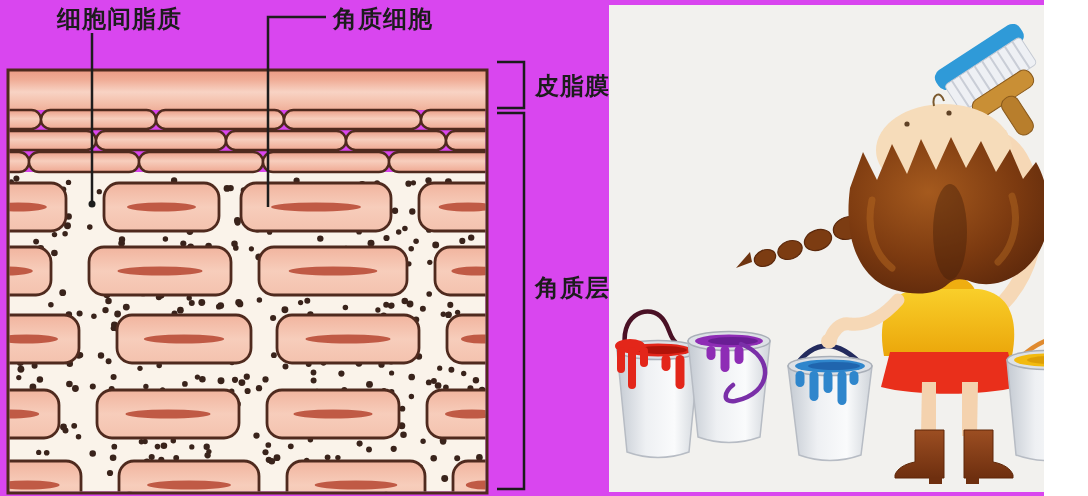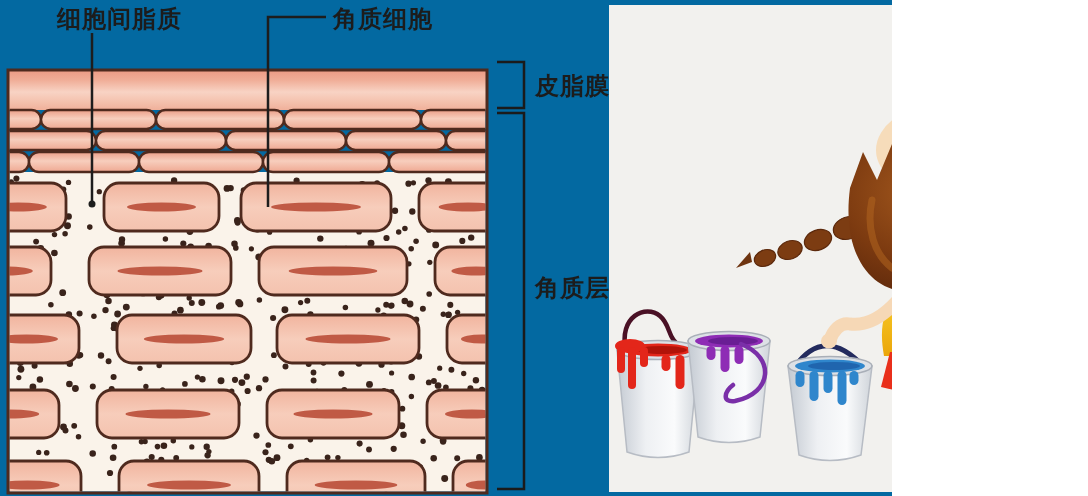--- a/index.html
+++ b/index.html
@@ -1,17 +1,17 @@
 <!DOCTYPE html>
 <html><head>
 <meta charset="utf-8">
 <style>
   html,body{margin:0;padding:0;background:#ffffff;}
   .canvas{
-    position:relative;width:892px;height:496px;overflow:hidden;background:#0369a1;
+    position:relative;width:1044px;height:496px;overflow:hidden;background:#d946ef;
     font-family:"Liberation Sans","DejaVu Sans",sans-serif;
   }
   svg{position:absolute;left:0;top:0;}
   text{font-family:"Liberation Sans","DejaVu Sans",sans-serif;}
   .lbl{font-size:24px;font-weight:600;fill:#1c1c1c;letter-spacing:1px;}
 </style>
 </head>
 <body>
 
 <div class="canvas">

